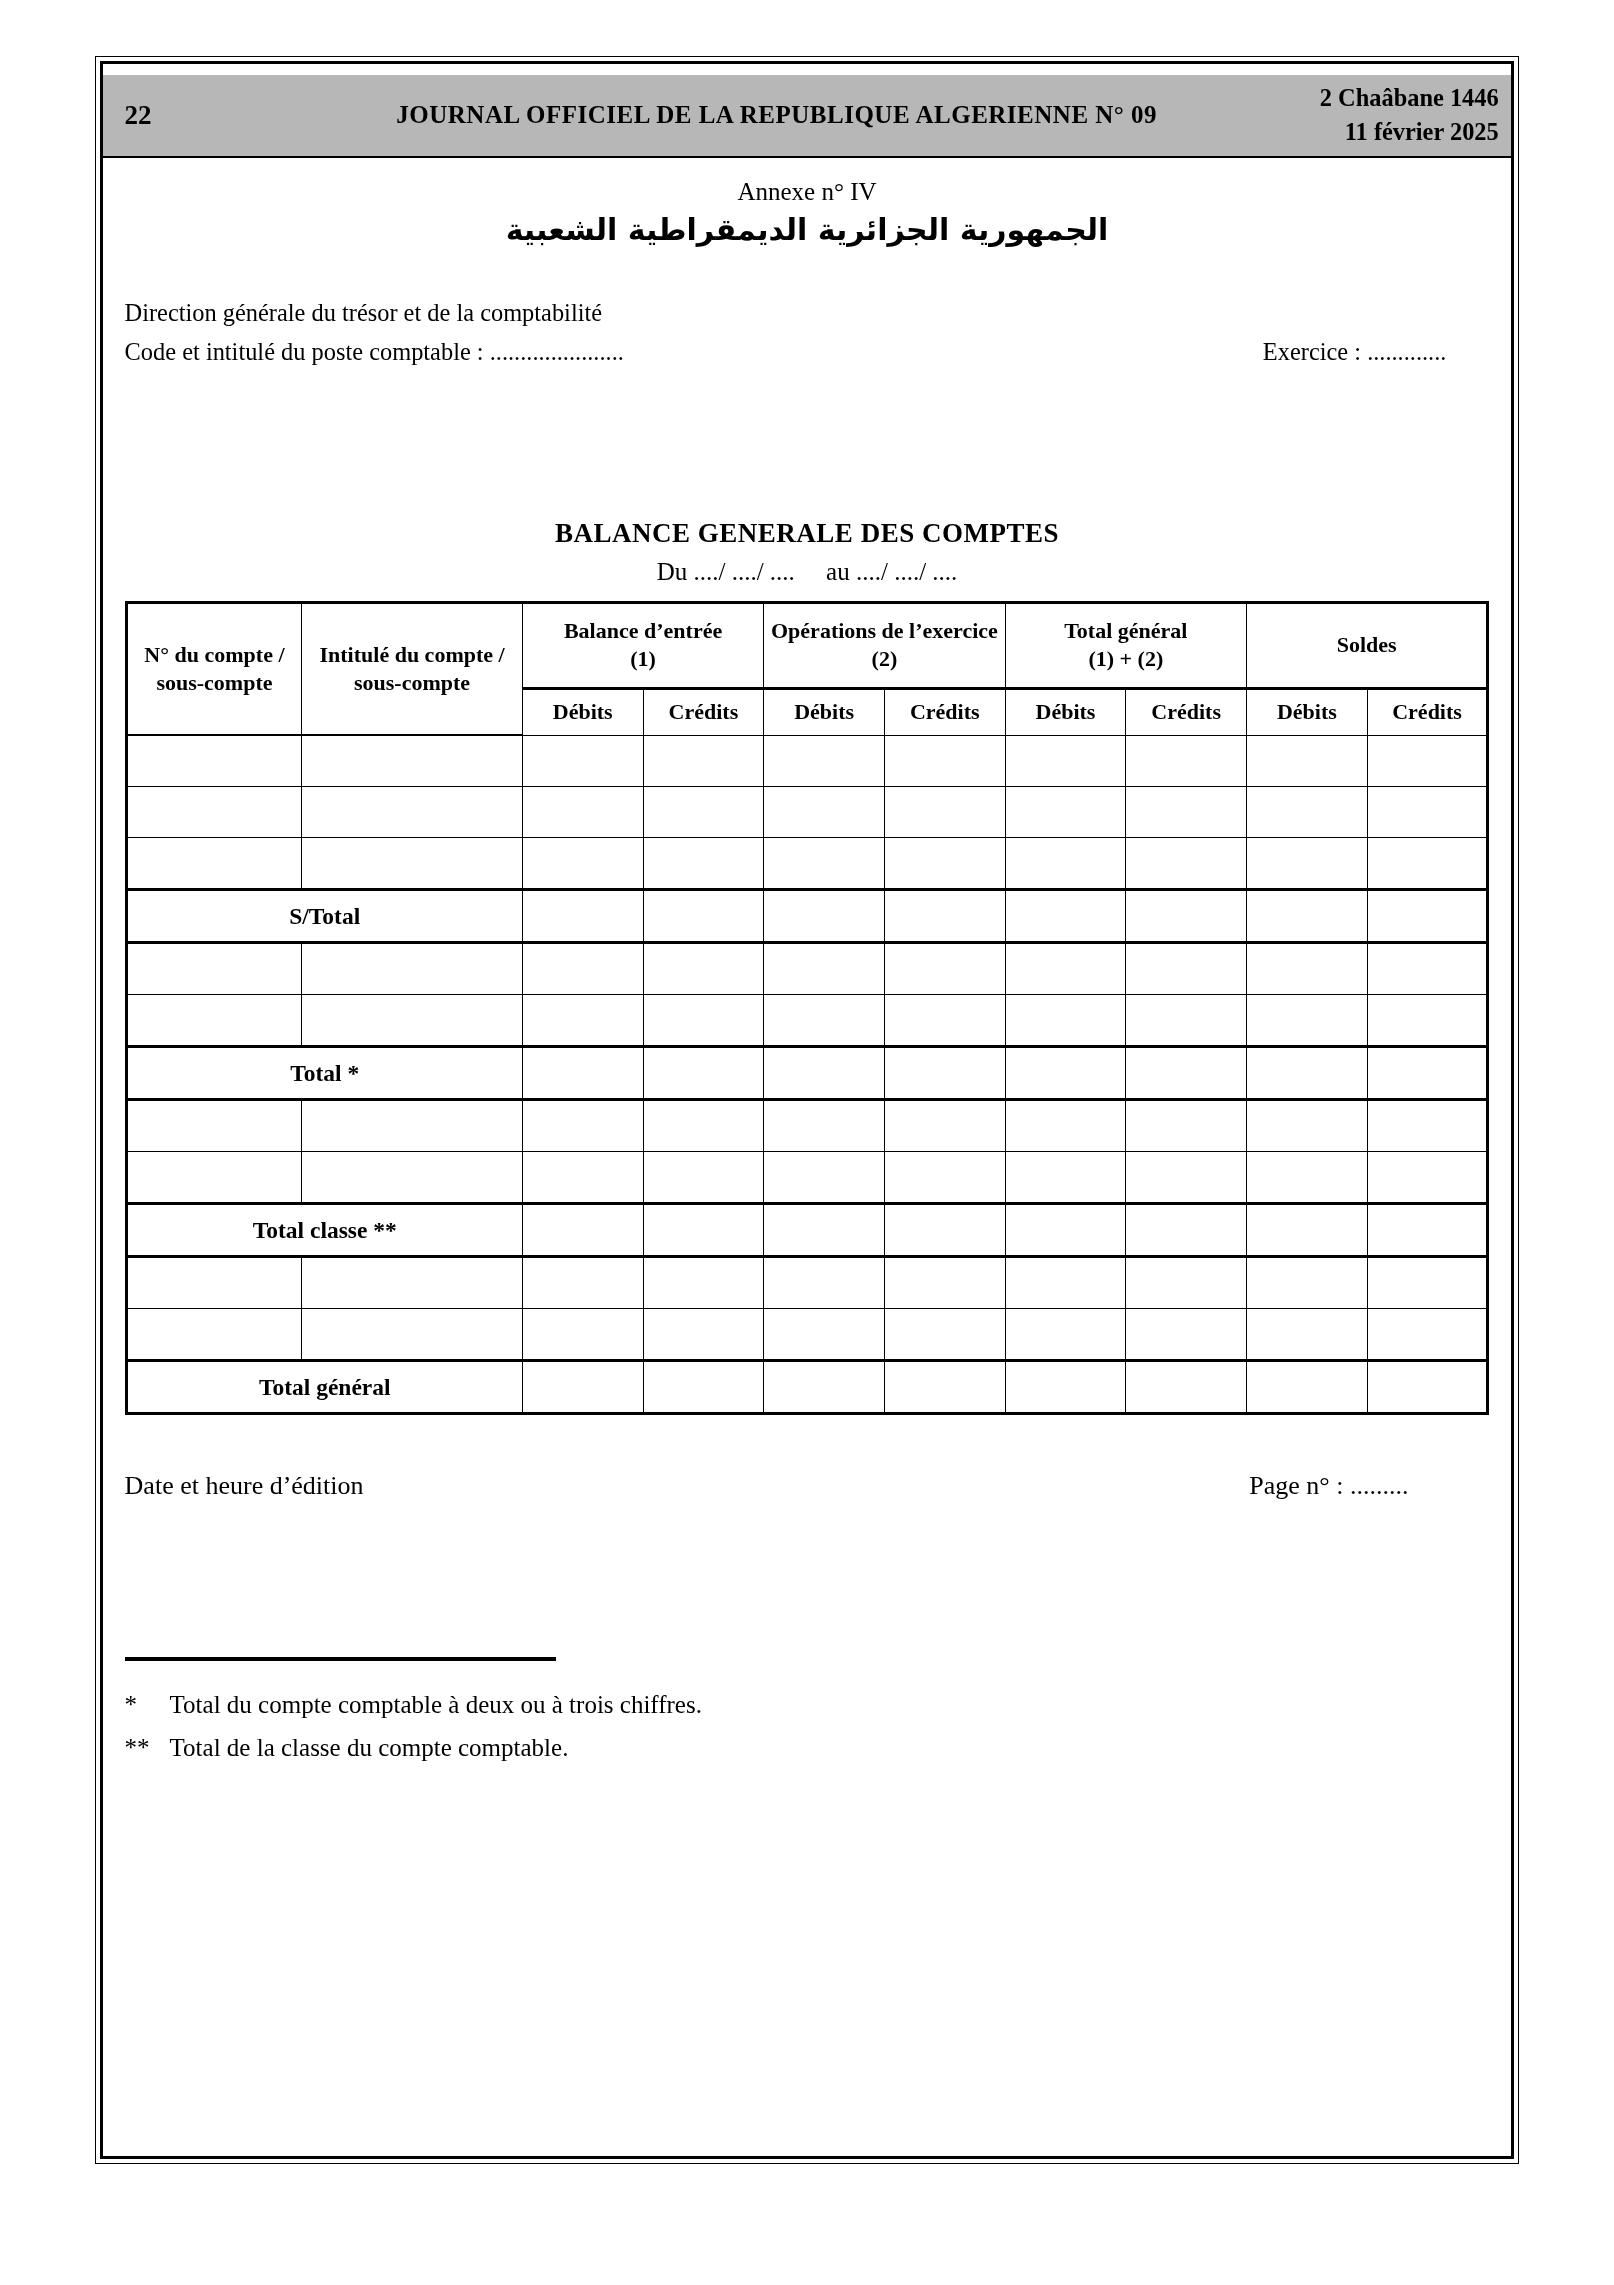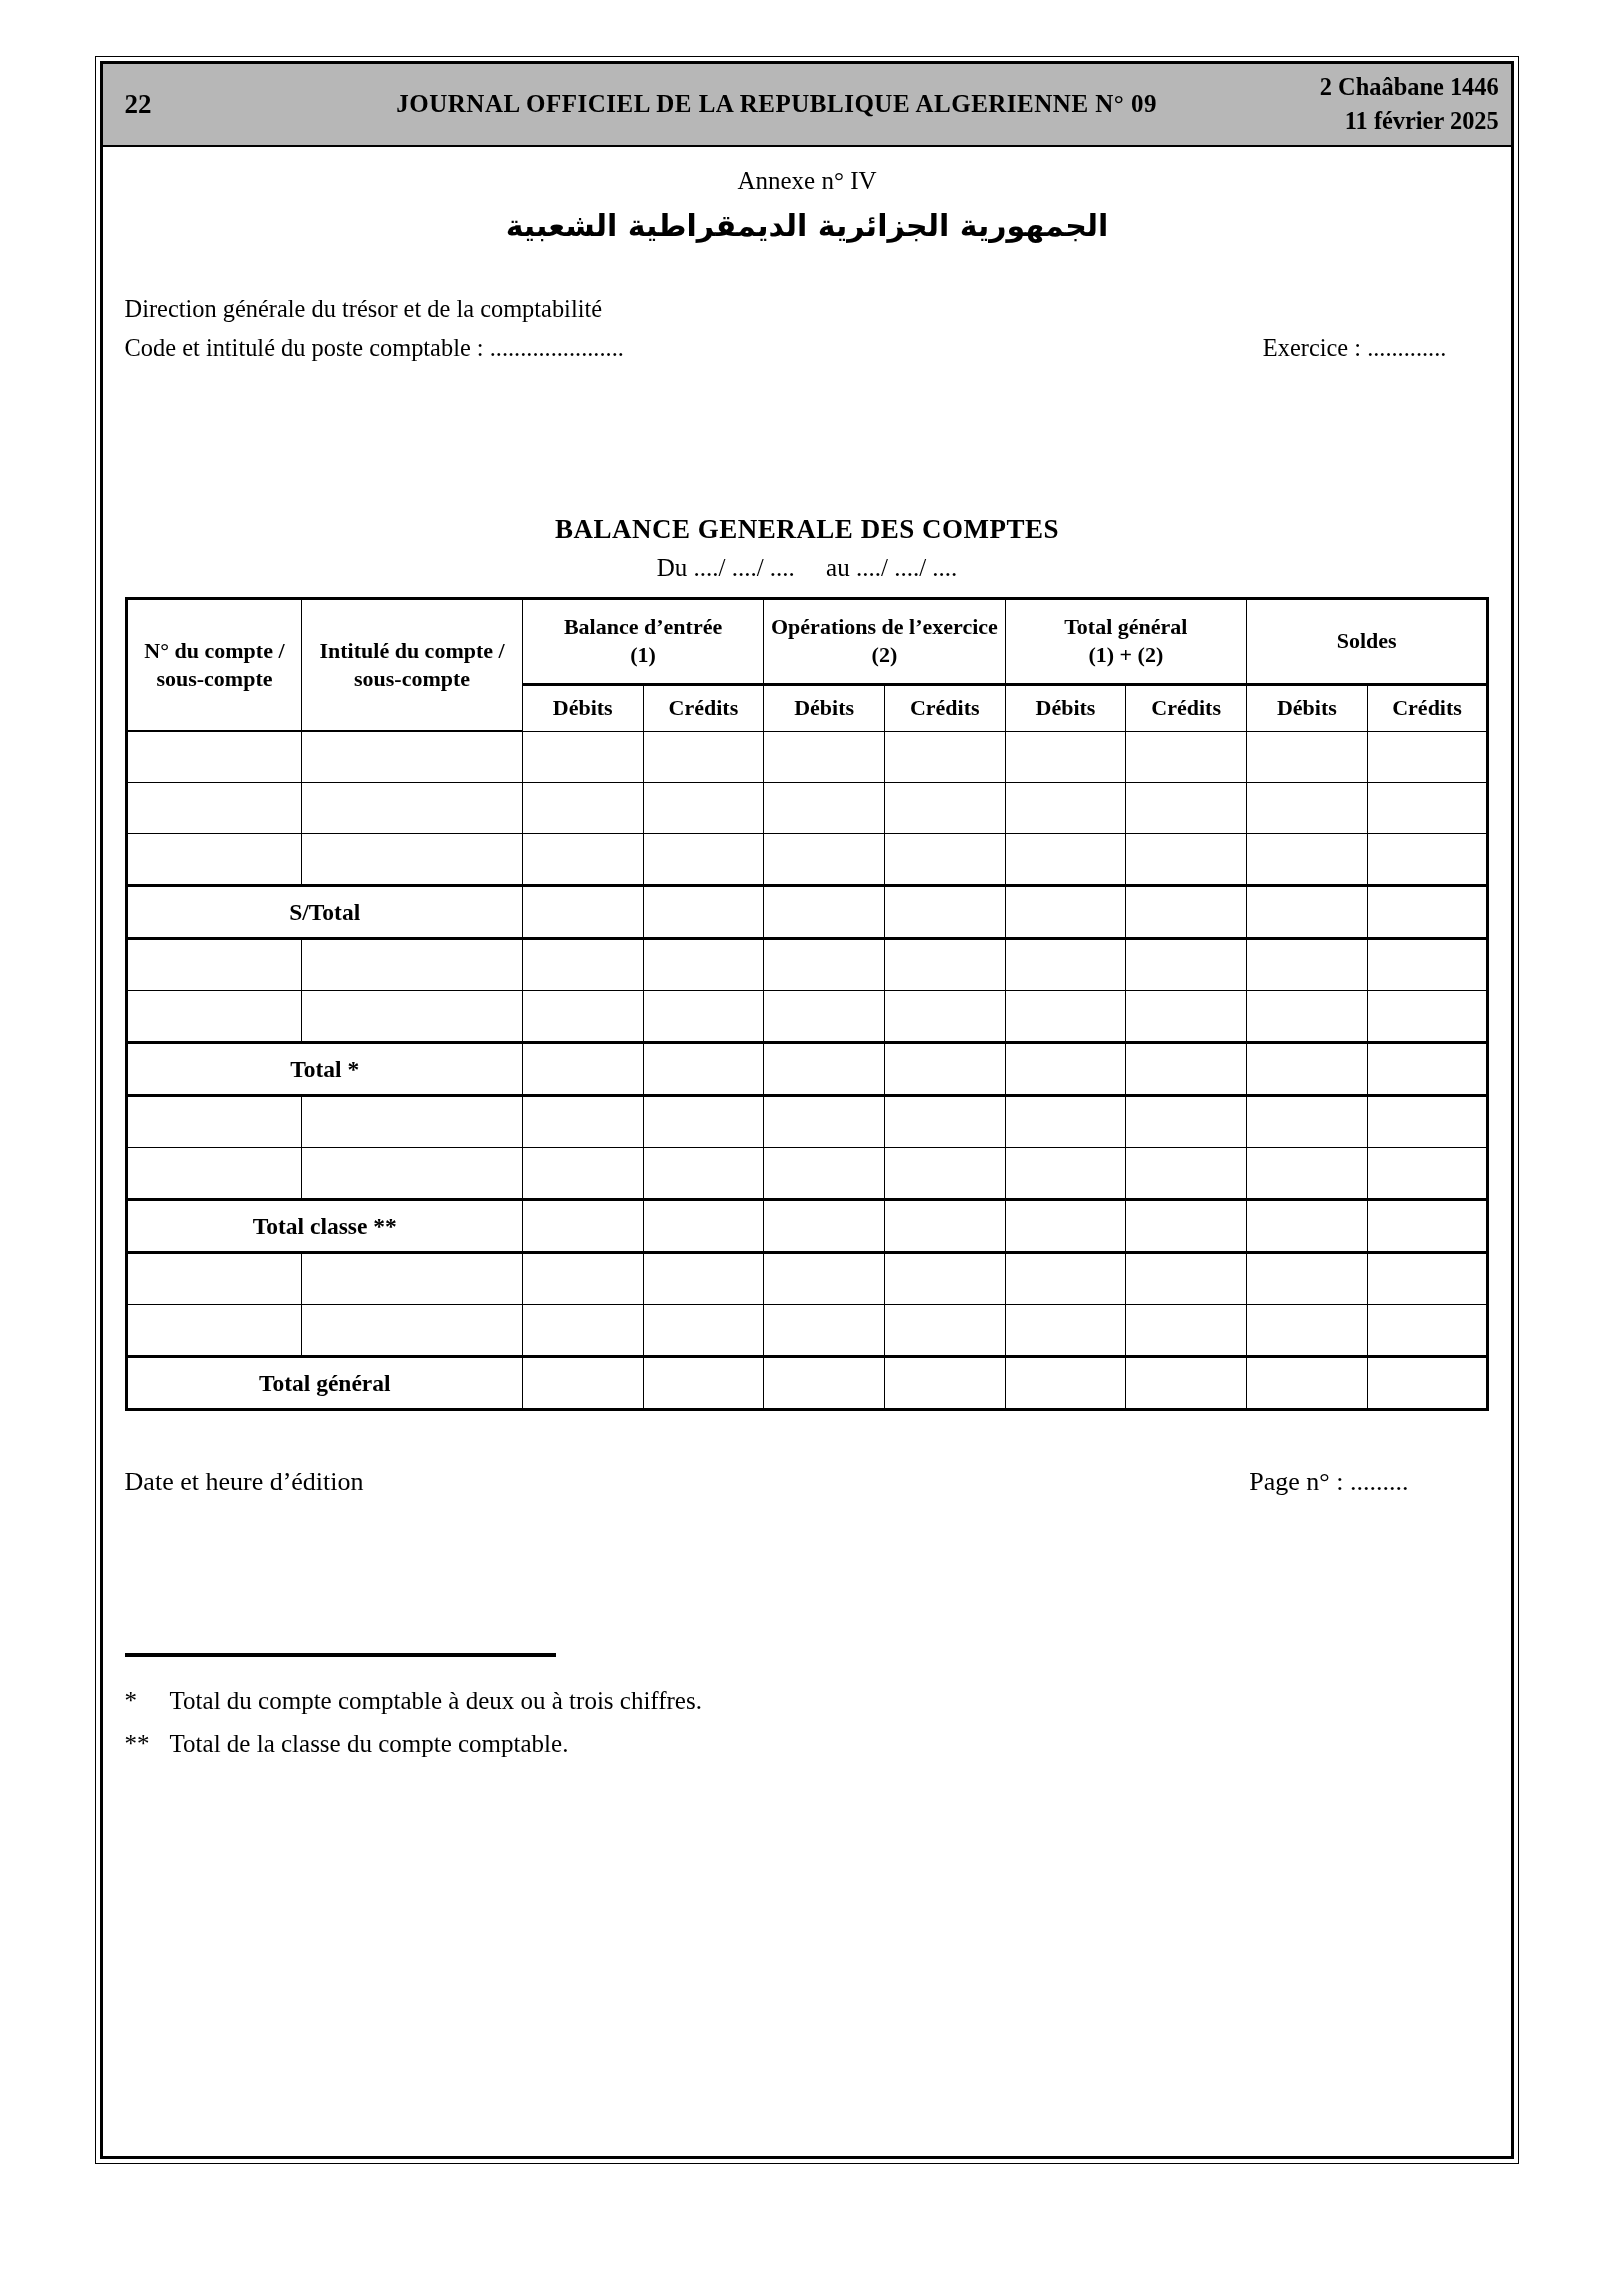--- a/index.html
+++ b/index.html
@@ -11,38 +11,38 @@
     position:absolute; left:95px; top:56px; width:1424px; height:2108px;
     border:1.8px solid #000; box-sizing:border-box;
   }
   .frame-inner {
     position:absolute; left:3.6px; top:3.6px; right:3.6px; bottom:3.6px;
     border:3.6px solid #000; overflow:hidden;
   }
   
   .band {
     height:81px; background:#b7b7b7; border-bottom:2.7px solid #000;
-    display:flex; align-items:center; box-sizing:content-box;
+    display:flex; align-items:center; box-sizing:content-box;margin-top:11px;
   }
   .band-left {
     width:109px; padding-left:22px; font-size:27px; font-weight:bold;
   }
   .band-center {
     flex:1; text-align:center; font-size:25px; font-weight:bold;
     letter-spacing:0.5px; white-space:nowrap;
   }
   .band-right {
     text-align:right; padding-right:12.7px; font-size:24.4px; font-weight:bold;
     line-height:34px; white-space:nowrap;
   }
   .content { padding:0 22px; }
   .annexe-line { text-align:center; font-size:25px; margin-top:20px; }
   .arabic-line {
     text-align:center; direction:rtl; font-weight:bold; font-size:30px;
-    font-family:"DejaVu Sans", sans-serif; margin-top:13px;
+    font-family:"DejaVu Sans", sans-serif; margin-top:6px;
   }
   .arabic-line.second { margin-top:23.5px; }
   .direction-line { font-size:24.4px; margin-top:52px; }
   .code-row {
     display:flex; justify-content:space-between; font-size:24.4px;
     margin-top:11.8px; padding-right:43px;
   }
   .main-title {
     text-align:center; font-size:27px; font-weight:bold;
     margin-top:152px; letter-spacing:0.5px;

